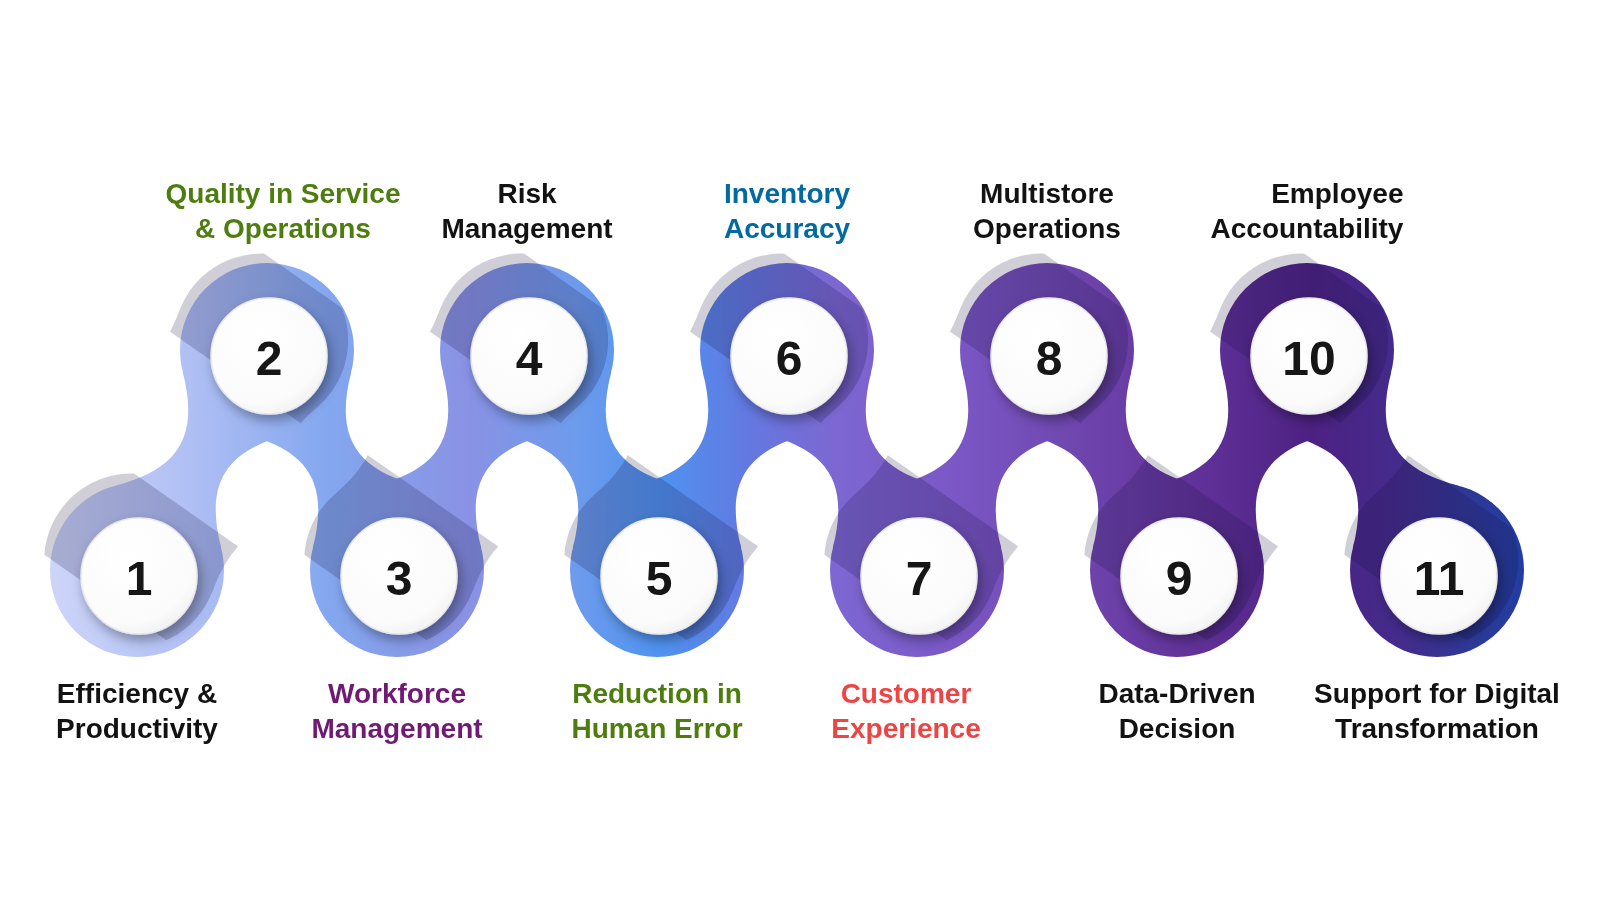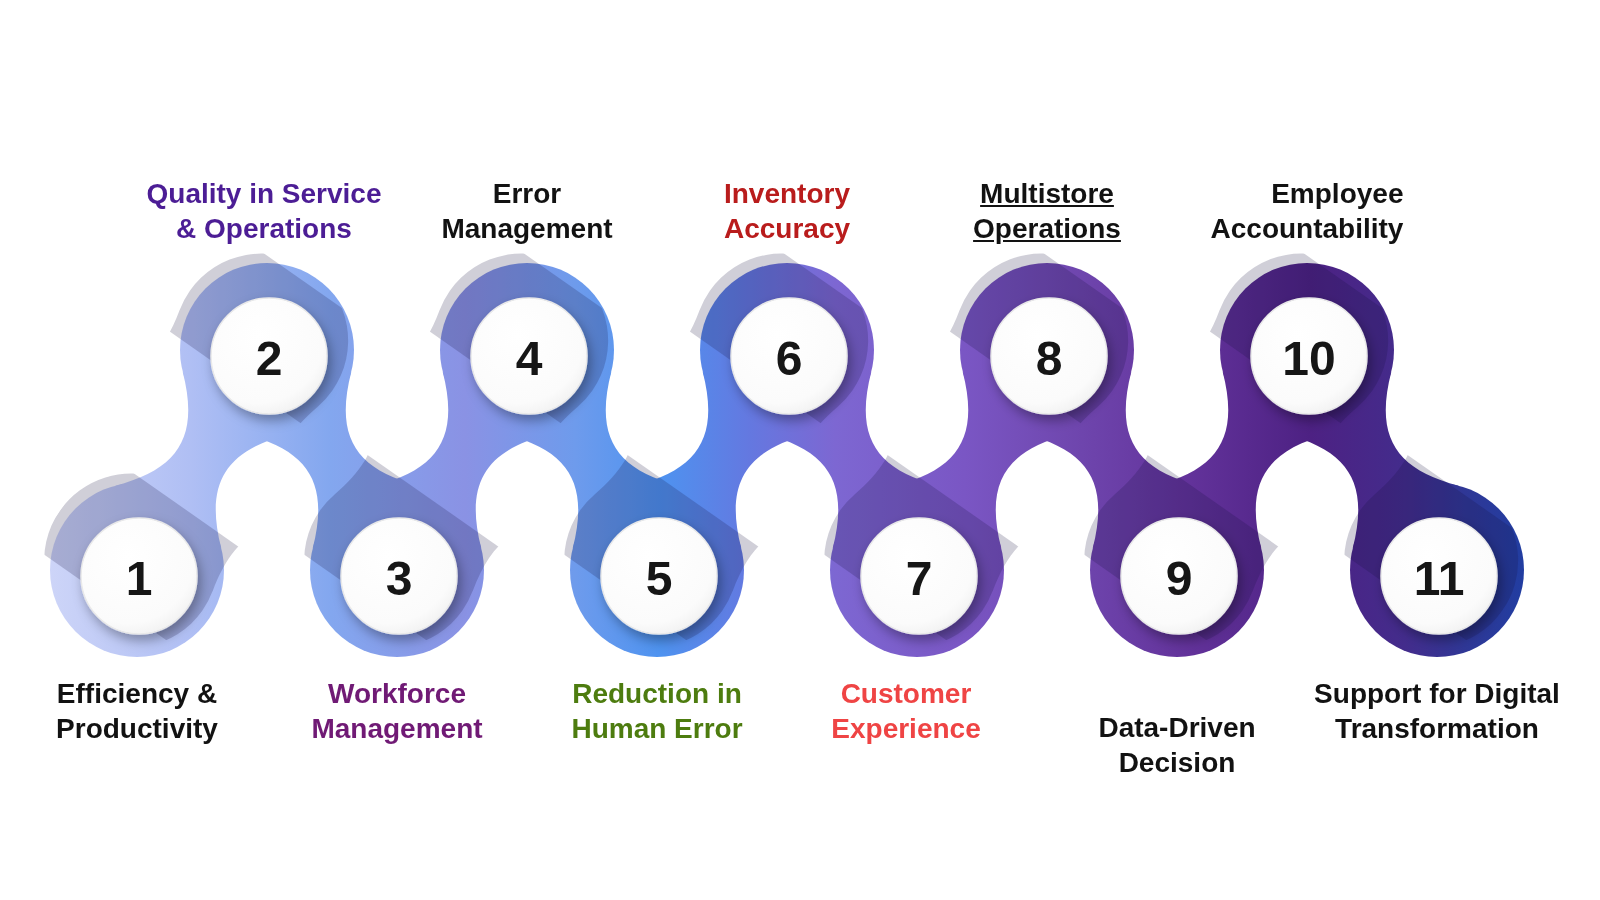--- a/index.html
+++ b/index.html
@@ -163,34 +163,34 @@
         <text x="919" y="578" text-anchor="middle" dy="0.36em" class="num" fill="#161616">7</text>
         <text x="1049" y="358" text-anchor="middle" dy="0.36em" class="num" fill="#161616">8</text>
         <text x="1179" y="578" text-anchor="middle" dy="0.36em" class="num" fill="#161616">9</text>
         <text x="1309" y="358" text-anchor="middle" dy="0.36em" class="num" fill="#161616">10</text>
         <text x="1439" y="578" text-anchor="middle" dy="0.36em" class="num" fill="#161616">11</text>
       </g>
     </svg>
   <div id="labels">
       <div class="label bottom" style="left: -33px; color: rgb(18, 18, 18);">Efficiency &amp;
 Productivity</div>
-      <div class="label top" style="left: 94px; color: #4c1d95;">Quality in Service
+      <div class="label top" style="left: 113px; color: #4d7c0f;">Quality in Service
 &amp; Operations</div>
       <div class="label bottom" style="left: 227px; color: #701a75;">Workforce
 Management</div>
-      <div class="label top" style="left: 357px; color: rgb(18, 18, 18);">Error
+      <div class="label top" style="left: 357px; color: rgb(18, 18, 18);">Risk
 Management</div>
       <div class="label bottom" style="left: 487px; color: #4d7c0f;">Reduction in
 Human Error</div>
-      <div class="label top" style="left: 617px; color: #b91c1c;">Inventory
+      <div class="label top" style="left: 617px; color: #0369a1;">Inventory
 Accuracy</div>
       <div class="label bottom" style="left: 736px; color: #ef4444;">Customer
 Experience</div>
-      <div class="label top" style="left: 877px; color: rgb(18, 18, 18); text-decoration: underline;">Multistore
+      <div class="label top" style="left: 877px; color: rgb(18, 18, 18);">Multistore
 Operations</div>
-      <div class="label bottom" style="left: 1007px; color: rgb(18, 18, 18); margin-top: 34px;">Data-Driven
+      <div class="label bottom" style="left: 1007px; color: rgb(18, 18, 18);">Data-Driven
 Decision</div>
       <div class="label top" style="left: 1137px; color: rgb(18, 18, 18); text-align: right;">Employee
 Accountability</div>
       <div class="label bottom" style="left: 1267px; color: rgb(18, 18, 18);">Support for Digital
 Transformation</div>
     </div>
 </div>
 
 </body></html>

